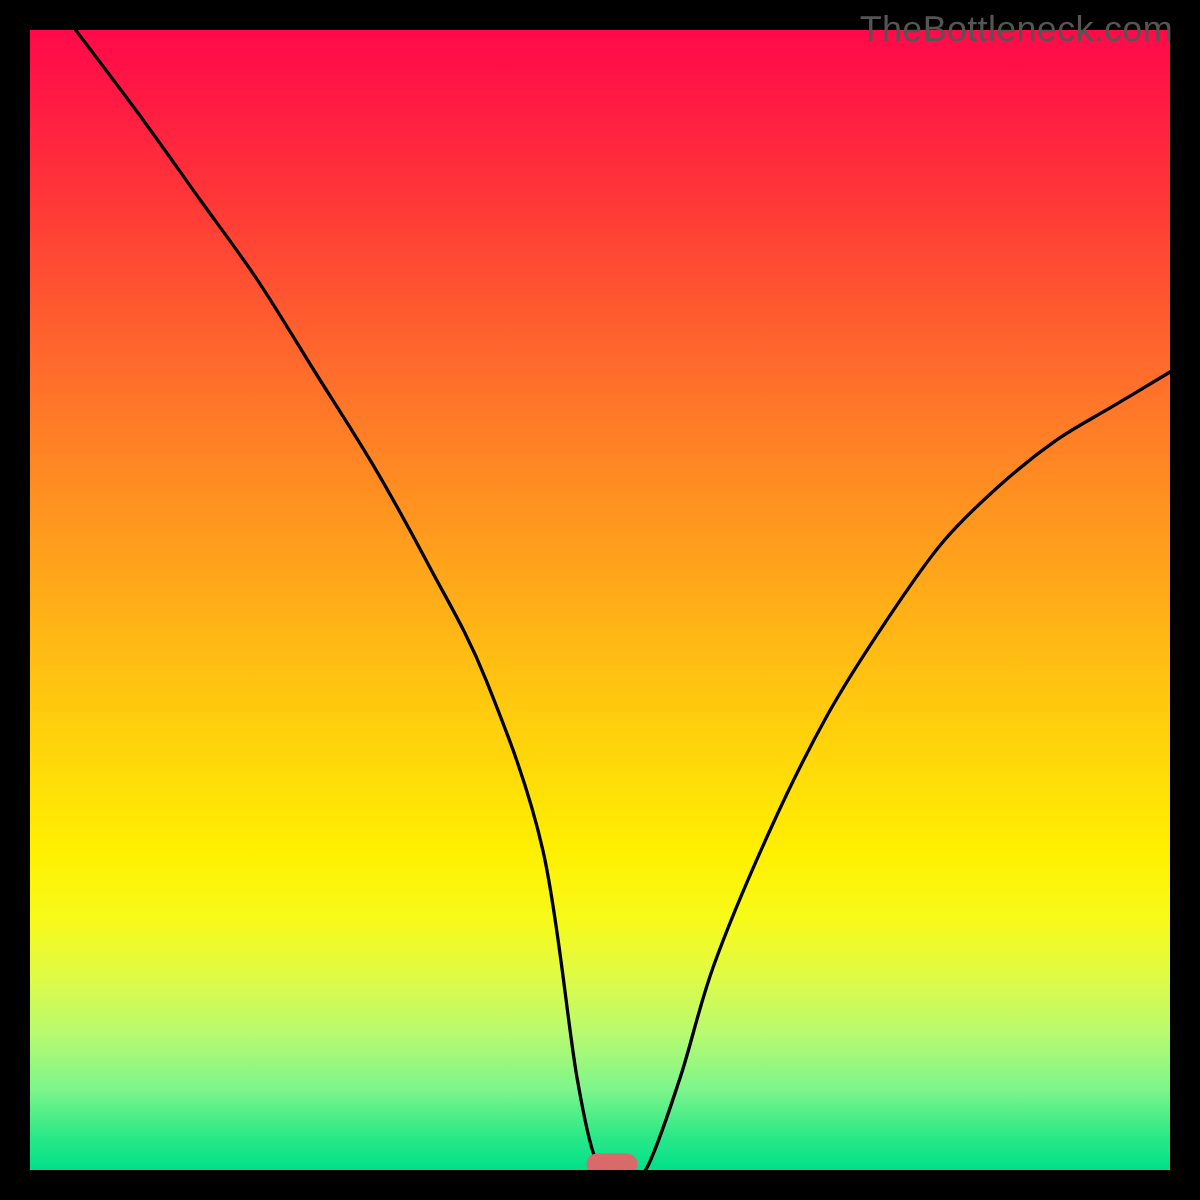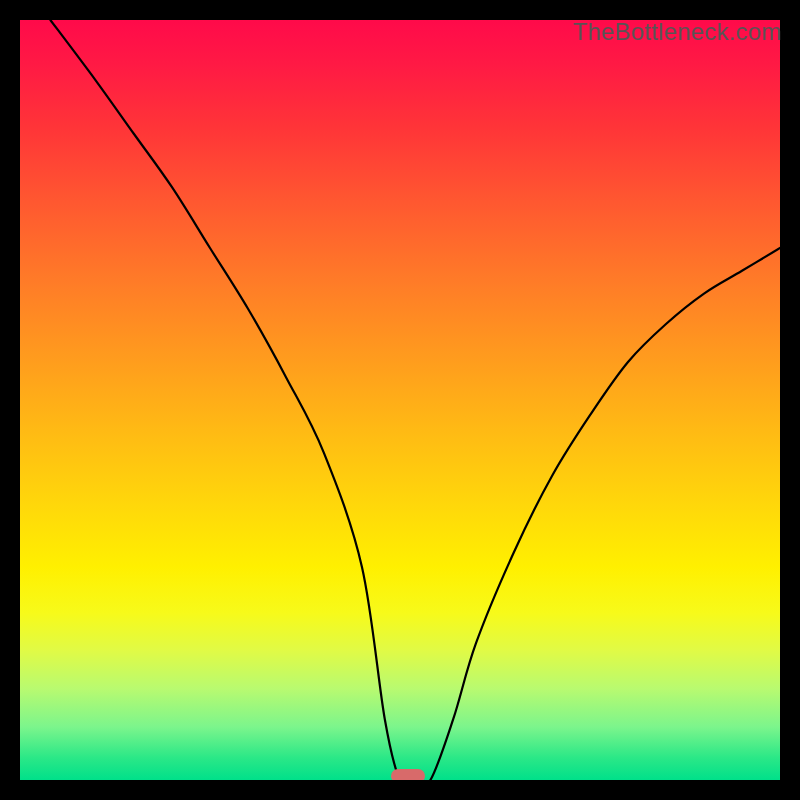--- a/index.html
+++ b/index.html
@@ -19,21 +19,20 @@
   }
   .watermark {
     position: absolute;
     top: 6px;
     right: 18px;
     color: #555;
     font-size: 24px;
     font-weight: 500;
     letter-spacing: 0.2px;
     z-index: 10;
-    margin-top: 12px;
   }
   .plot-area {
     position: absolute;
     left: 20px;
     top: 20px;
     width: 760px;
     height: 760px;
     overflow: hidden;
   }
   .gradient {

